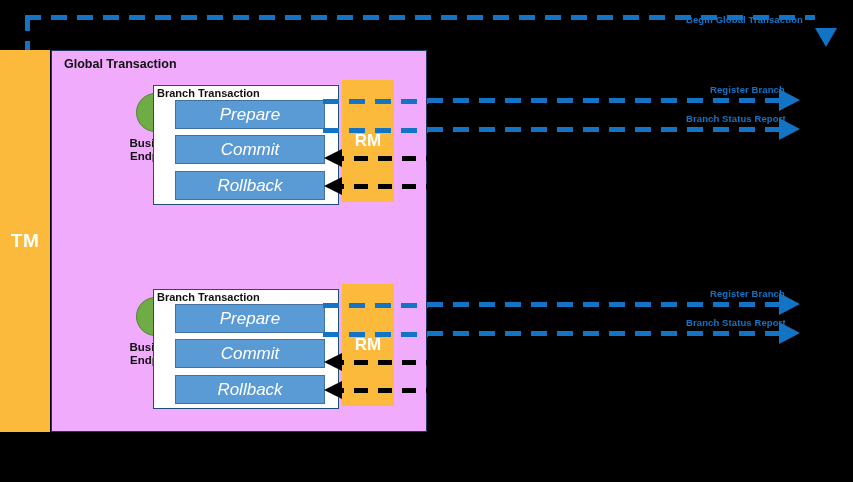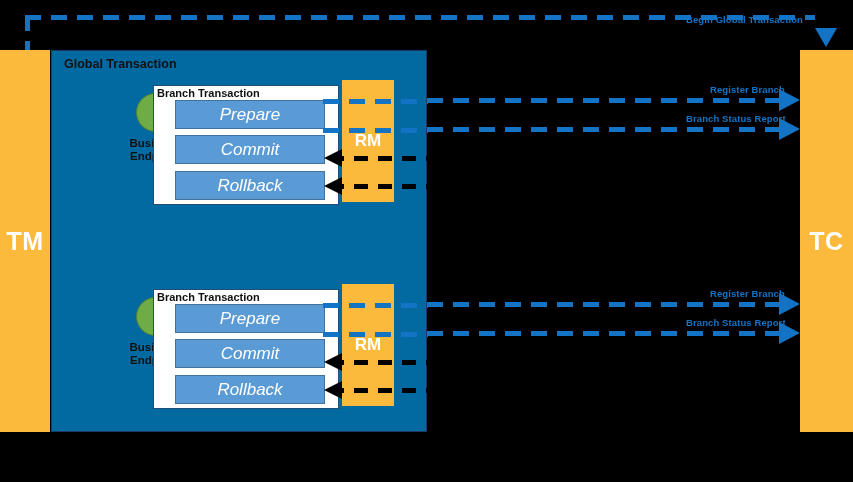--- a/index.html
+++ b/index.html
@@ -3,27 +3,27 @@
 <meta charset="utf-8">
 <style>
   html,body{margin:0;padding:0;background:#000;}
   body{width:853px;height:482px;overflow:hidden;
        font-family:"Liberation Sans",sans-serif;}
   #stage{position:relative;width:853px;height:482px;background:#000;}
 
   
   .sidebar{position:absolute;background:#FBBA3B;display:flex;align-items:center;
            justify-content:center;}
-  .sidebar span{color:#fff;font-size:25px;font-weight:600;letter-spacing:.5px;}
+  .sidebar span{color:#fff;font-size:19px;font-weight:600;letter-spacing:.5px;}
   #tm-bar{left:0;top:50px;width:50px;height:382px;}
   #tc-bar{left:800px;top:50px;width:53px;height:382px;}
 
   
   #global-panel{position:absolute;left:51px;top:50px;width:376px;height:382px;
-                background:#0369a1;border:1px solid #1F3864;box-sizing:border-box;}
+                background:#f0abfc;border:1px solid #1F3864;box-sizing:border-box;}
   #global-label{position:absolute;left:12px;top:6px;font-size:12.5px;
                 font-weight:bold;color:#111;}
 
   
   .group{position:absolute;left:0;width:376px;height:160px;}
   .group.g1{top:34px;}
   .group.g2{top:238px;}
 
   .endpoint{position:absolute;left:33px;top:8px;width:140px;text-align:center;}
   .circle{width:37px;height:37px;border-radius:50%;background:#6FAC46;
@@ -84,23 +84,20 @@
 
   <div class="dash-v" style="left:25px;top:17px;height:36px;"></div>
   <div class="dash-h dash-blue" style="left:25px;top:15px;width:790px;"></div>
   <div class="arrow-down" style="left:815px;top:28px;"></div>
   <div class="flow-label" style="left:686px;top:14px;">Begin Global Transaction</div>
 
   <div class="sidebar" id="tm-bar">
     <span>TM</span>
   </div>
 
-  <div class="sidebar" id="tc-bar">
-    <span>TC</span>
-  </div>
 
   <div id="global-panel">
     <div id="global-label">Global Transaction</div>
 
     <div class="group g1">
 
       <div class="endpoint">
         <div class="circle"></div>
         <div class="cap">
           <span>Business</span><br>

